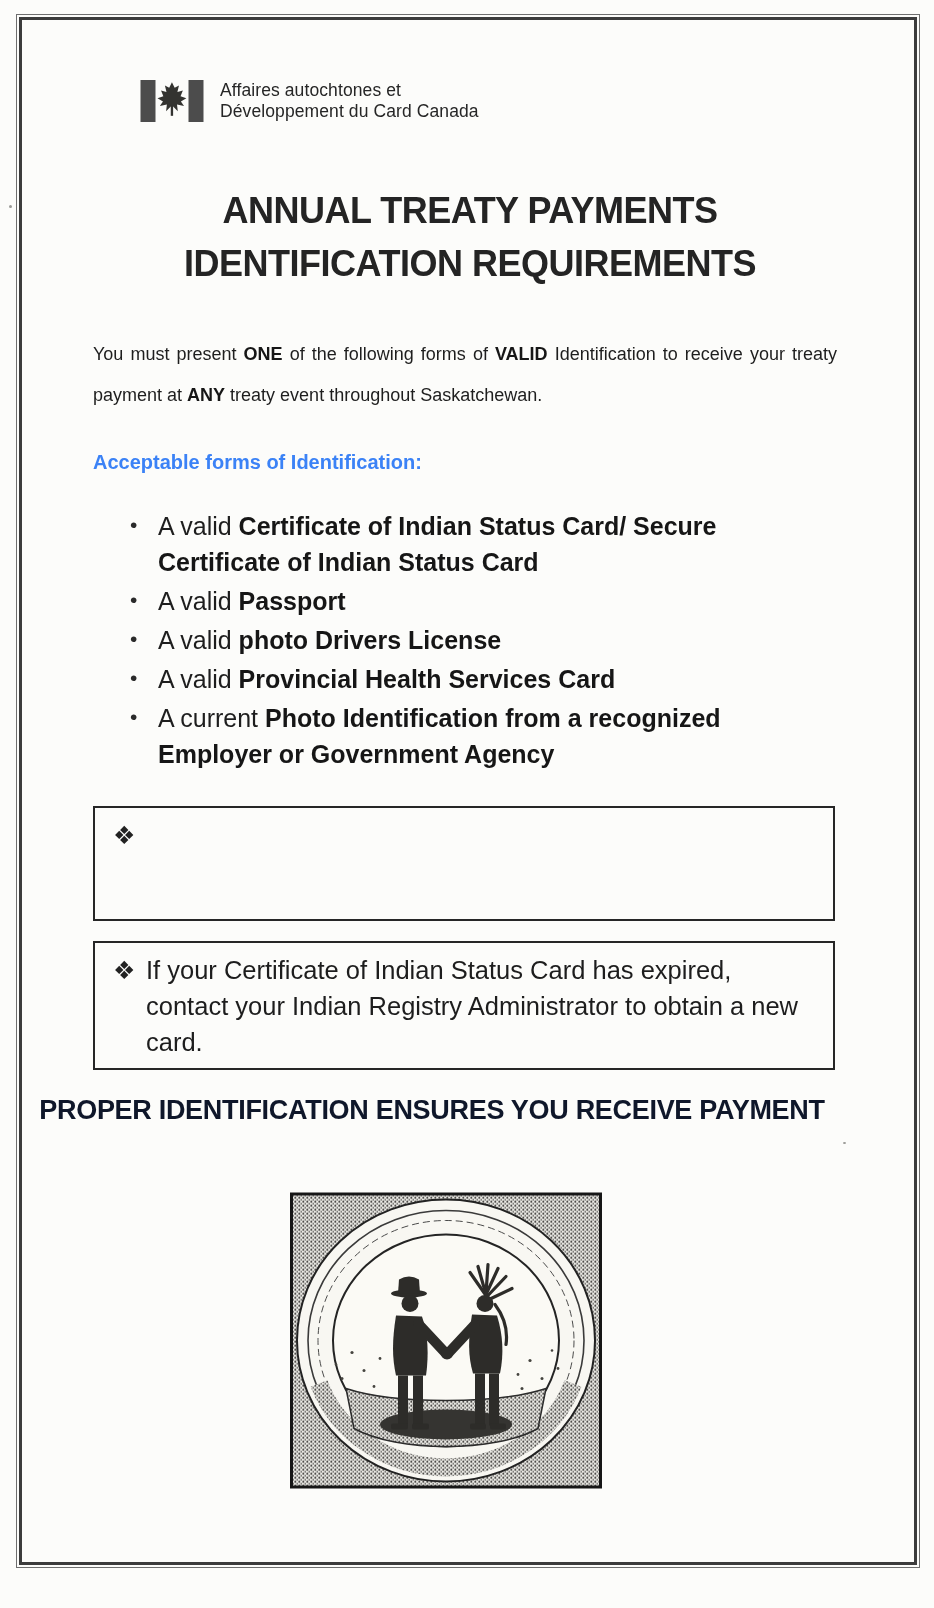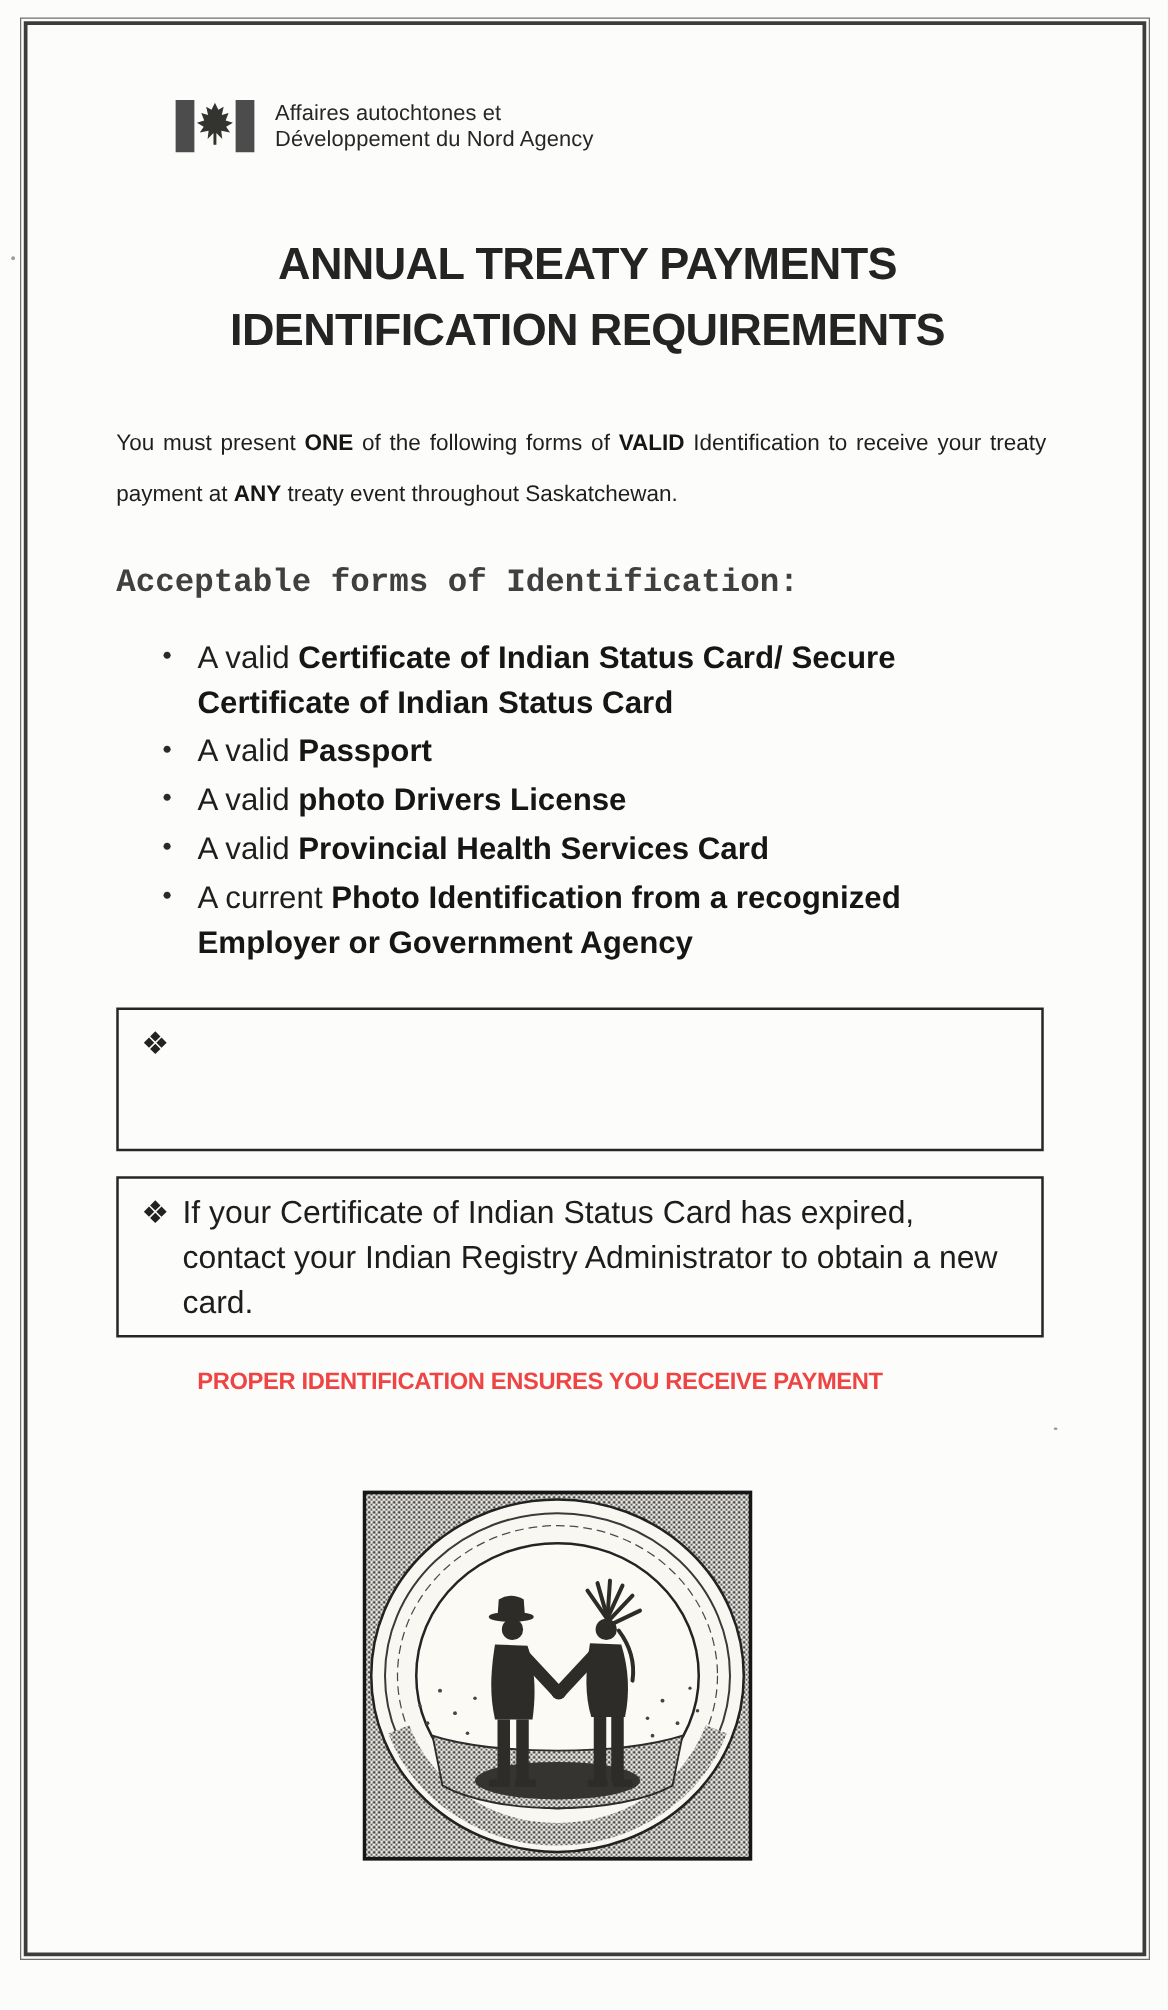--- a/index.html
+++ b/index.html
@@ -17,36 +17,36 @@
   .dept-en{margin-left:24px;width:260px;}
   .dept-fr{margin-left:16px;}
   
   .title{left:3px;width:934px;top:184px;text-align:center;font-weight:700;
        font-size:36px;line-height:53px;letter-spacing:-0.5px;color:#242424;}
   
   .intro{left:93px;top:316px;width:744px;font-size:18px;line-height:41px;
        text-align:justify;color:#1e1e1e;}
   .intro b,.note-text b,.li-text b{font-weight:700;color:#161616;}
   
-  .accept-heading{left:93px;top:451px;font-size:26px;font-weight:700;color:#404040;font-family:Liberation Mono, monospace;}
+  .accept-heading{left:93px;top:451px;font-size:20px;font-weight:700;color:#3b82f6;}
   
   .id-list{left:128px;top:508px;width:648px;list-style:none;margin:0;padding:0;}
   .id-list li{position:relative;padding-left:30px;font-size:25px;line-height:36px;
        margin-bottom:3px;color:#1e1e1e;}
   .li-marker{position:absolute;left:2px;top:-1px;font-size:21px;color:#2a2a2a;}
   
   .note-box{left:93px;width:742px;border:2px solid #262626;background:#fcfcfa;
        box-sizing:border-box;display:flex;padding:9px 14px 8px 18px;}
   .note-1{top:806px;min-height:115px;}
   .note-2{top:941px;min-height:117px;}
   .note-marker{flex:none;width:33px;font-size:25px;line-height:36px;color:#222;}
   .note-text{margin:0;font-size:25.5px;line-height:36px;max-width:660px;color:#1d1d1d;}
   
   .footer-line{left:0;width:864px;top:1095px;text-align:center;font-weight:700;
-       font-size:19px;letter-spacing:-0.3px;color:#ef4444;}
+       font-size:27px;letter-spacing:-0.3px;color:#0f172a;}
   
   .medal{left:290px;top:1192px;width:312px;height:297px;}
   
   .speck{position:absolute;background:#9a9a96;border-radius:50%;}
 </style>
 </head>
 <body>
 
 <div class="page">
   <div class="frame-outer">
@@ -57,21 +57,21 @@
     <svg class="flag" viewBox="0 0 63 42" aria-hidden="true">
       <rect x="0" y="0" width="15" height="42" fill="#4c4c4c"></rect>
       <rect x="48" y="0" width="15" height="42" fill="#4c4c4c"></rect>
       <g transform="translate(13.5,1.5) scale(0.39)" fill="#333330">
         <path d="M46 2 L53 16 L64 10 L60 27 L74 23 L68 38 L83 43 L69 51 L77 63 L59 59 L61 76 L49 64 L46 67 L43 64 L31 76 L33 59 L15 63 L23 51 L9 43 L24 38 L18 23 L32 27 L28 10 L39 16 Z"></path>
         <rect x="43" y="62" width="6" height="26"></rect>
       </g>
     </svg>
     <div class="dept dept-fr">
       <div>Affaires autochtones et</div>
-      <div>Développement du Nord Agency</div>
+      <div>Développement du Card Canada</div>
     </div>
   </div>
 
   <div class="abs title">
     <div>ANNUAL TREATY PAYMENTS</div>
     <div>IDENTIFICATION REQUIREMENTS</div>
   </div>
 
   <p class="abs intro"><span>You must present </span><b>ONE</b><span> of the following forms of </span><b>VALID</b><span> Identification to receive your treaty payment at </span><b>ANY</b><span> treaty event throughout Saskatchewan.</span></p>
 

